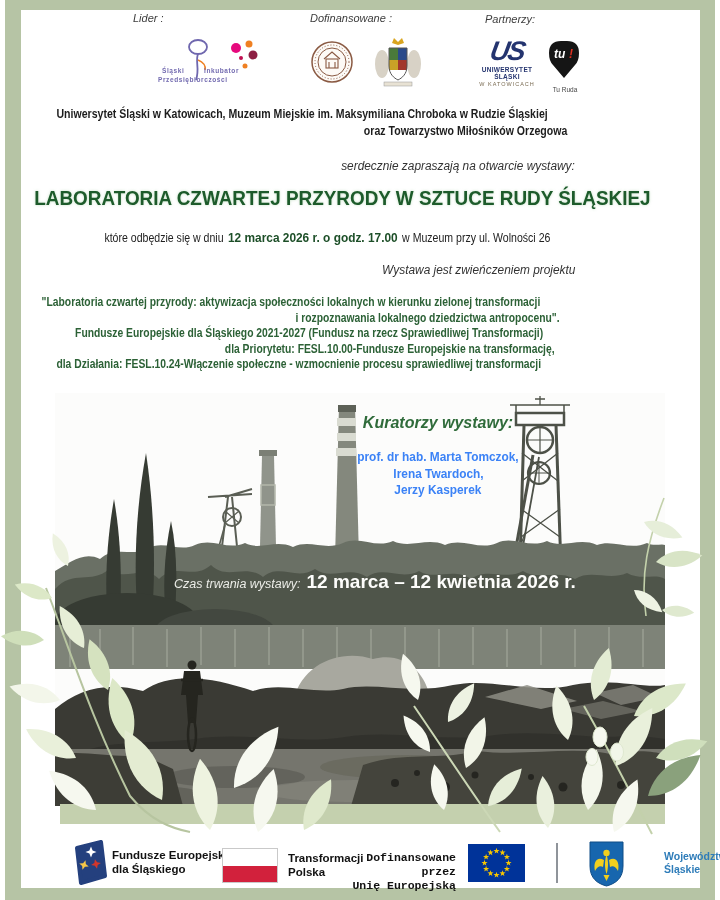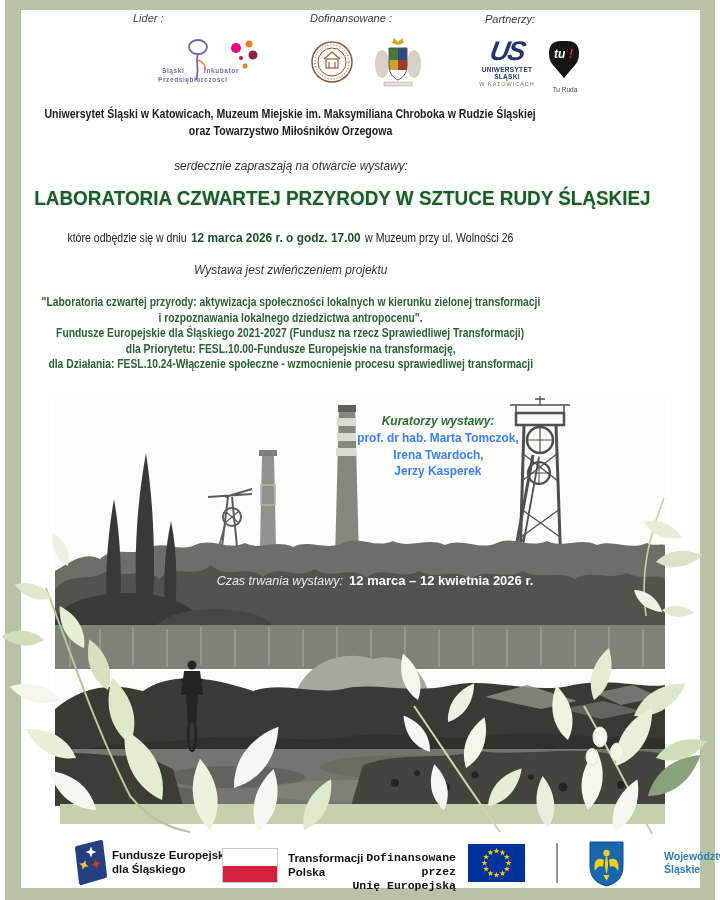--- a/index.html
+++ b/index.html
@@ -2,35 +2,35 @@
 <html><head>
 <meta charset="utf-8">
 <style>
   html,body{margin:0;padding:0;background:#ffffff;}
   .poster{position:relative;width:720px;height:900px;background:#fff;overflow:hidden;
           font-family:"Liberation Sans",sans-serif;color:#222;}
   .abs{position:absolute;}
   .frame{position:absolute;top:0;bottom:0;left:5px;right:5px;background:#b6c4a5;}
   .inner{position:absolute;top:10px;bottom:12px;left:21px;right:20px;background:#ffffff;}
   .hlabel{font-style:italic;font-size:11px;color:#3c3c3c;text-align:left;width:120px;}
-  .center{left:0;width:581px;text-align:center;}
+  .center{left:0;width:581px;text-align:right;}
   .cx{display:inline-block;white-space:nowrap;transform:scaleX(0.88);}
   .cx86{transform:scaleX(0.86);} .cx95{transform:scaleX(0.95);}
   .inst{font-weight:bold;font-size:12px;color:#1d1d1d;line-height:17px;}
   .ital{font-style:italic;font-size:12.5px;color:#333;}
   .title{font-size:21px;font-weight:800;color:#1d5b2b;text-shadow:0 0 3px rgba(145,195,145,.55);}
   .dateline{font-size:12px;color:#222;}
   .datebold{font-size:13.5px;font-weight:bold;color:#1d4f28;margin:0 5px;}
   .projline{font-size:12px;font-weight:bold;color:#2c6136;line-height:15.5px;}
   .curators{text-align:center;}
-  .curlabel{font-style:italic;font-size:12px;font-weight:600;color:#2f6b3a;margin-bottom:2px;}
+  .curlabel{font-style:italic;font-size:16px;font-weight:600;color:#2f6b3a;margin-bottom:17px;}
   .curname{font-size:12.5px;font-weight:600;color:#3b82f6;line-height:16.5px;}
   .duration{text-align:center;}
   .durlabel{font-style:italic;font-size:12.5px;color:#ebece7;}
-  .durvalue{font-size:13px;font-weight:bold;color:#fdfdfb;margin-left:6px;}
+  .durvalue{font-size:19px;font-weight:bold;color:#fdfdfb;margin-left:6px;}
   .ftext{font-size:11.5px;font-weight:bold;color:#111;line-height:14px;}
   .ftext-r{text-align:right;font-family:Liberation Mono, monospace;}
   .sltext{font-size:10.5px;font-weight:bold;color:#2e7cb9;line-height:13px;}
   .plflag{width:54px;height:33px;border:1px solid #c9c9c9;background:#fff;}
   .plflag .red{position:absolute;left:0;right:0;bottom:0;height:50%;background:#d2213c;}
   .divider{width:2px;height:40px;background:#8f949a;}
   .usmark{font-style:italic;font-weight:900;font-size:27px;color:#24346f;letter-spacing:-2px;
           transform:skewX(-10deg);text-align:center;line-height:26px;}
   .uscap1{font-size:6.5px;font-weight:bold;color:#24346f;letter-spacing:.3px;text-align:center;margin-top:2px;}
   .uscap2{font-size:5.5px;color:#7a6b52;letter-spacing:1px;text-align:center;margin-top:1px;}

